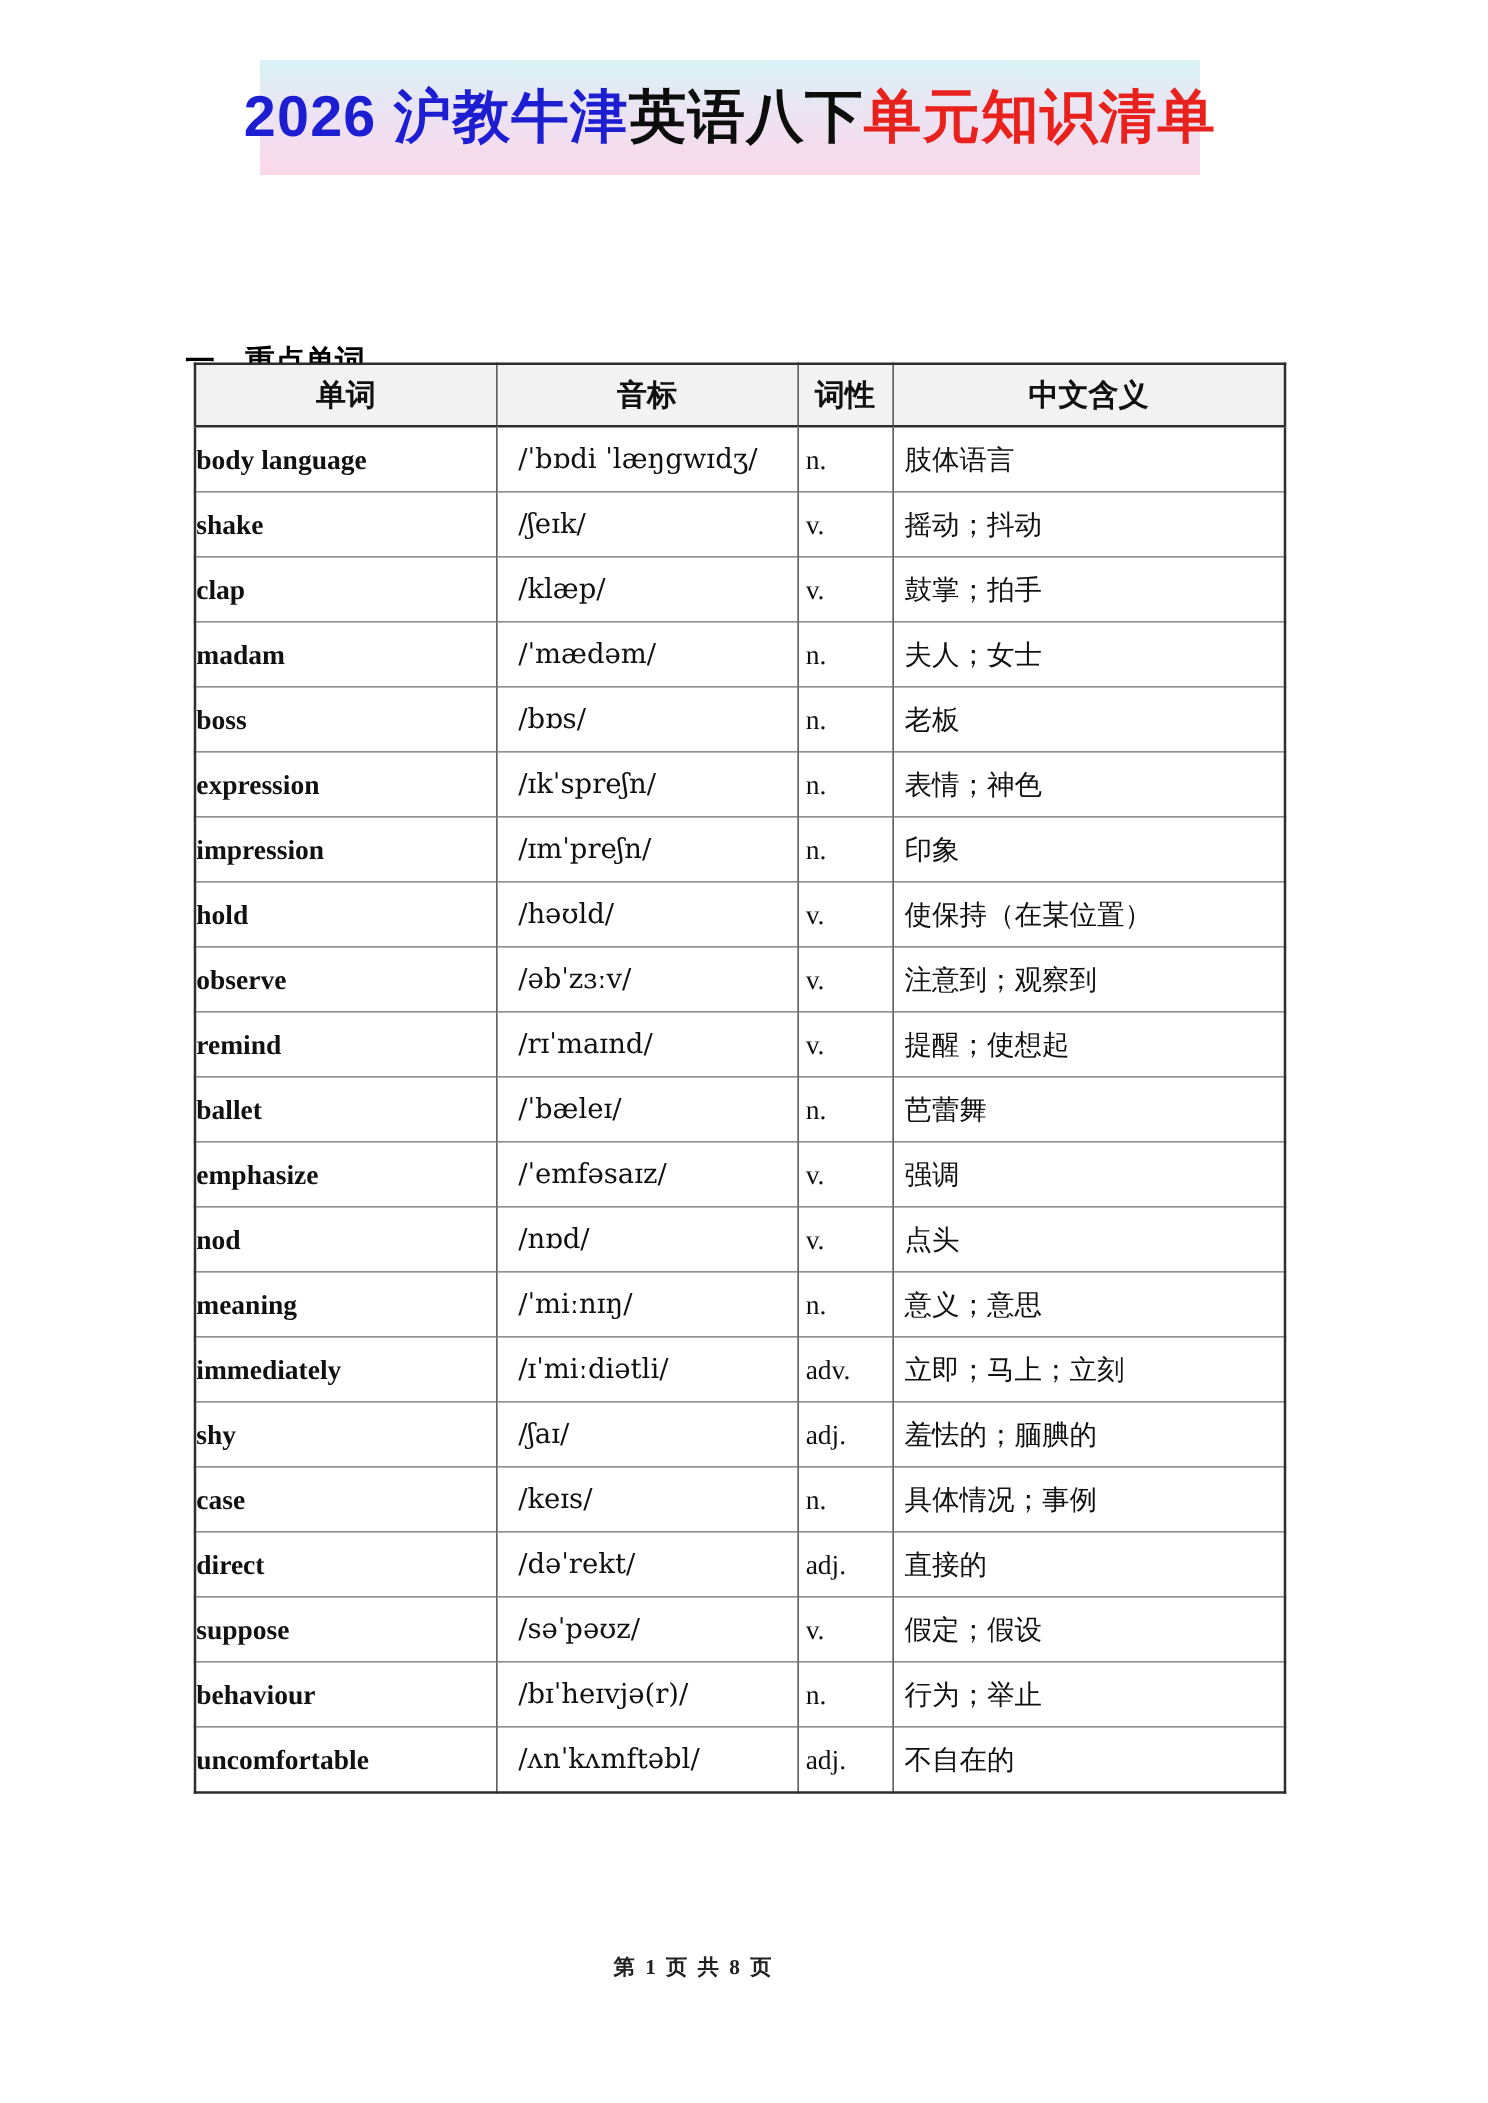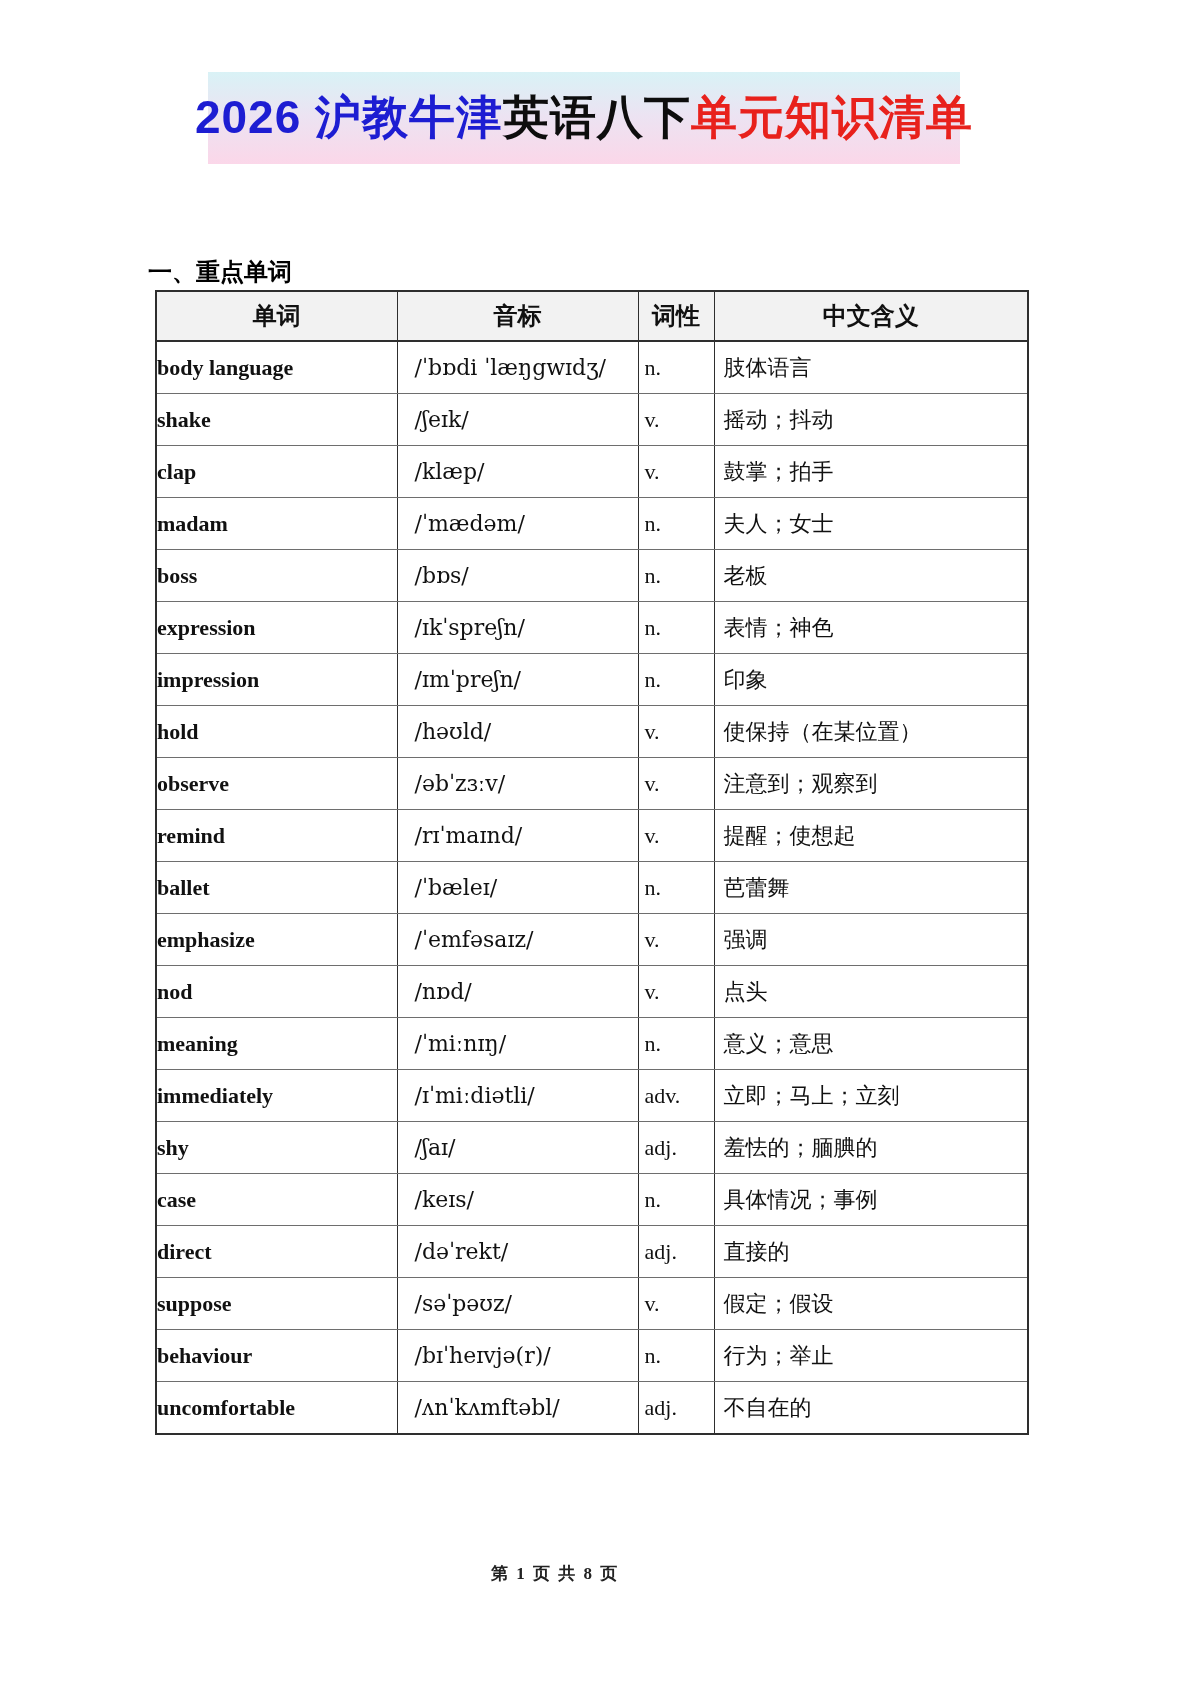--- a/index.html
+++ b/index.html
@@ -24,21 +24,20 @@
     position: absolute;
     left: 208px;
     top: 48px;
     width: 752px;
     height: 92px;
     background: linear-gradient(180deg, #d9f2f6 0%, #ece3f2 48%, #fbd7e9 100%);
     display: flex;
     align-items: center;
     justify-content: center;
     white-space: nowrap;
-    margin-top: 24px;
   }
   .banner span {
     font-family: "Liberation Sans", sans-serif;
     font-weight: bold;
     font-size: 46px;
     letter-spacing: 1px;
   }
   .banner .b-blue  { color: #1d1dd2; }
   .banner .b-black { color: #0d0d0d; }
   .banner .b-red   { color: #e8211c; }
@@ -51,21 +50,21 @@
     text-align: center;
     font-family: "Liberation Serif", serif;
     font-weight: bold;
     font-size: 31px;
     color: #000;
   }
   
   .section-heading {
     position: absolute;
     left: 148px;
-    top: 256px;
+    top: 273px;
     font-family: "Liberation Sans", sans-serif;
     font-weight: bold;
     font-size: 24px;
     color: #000;
   }
   
   table.vocab {
     position: absolute;
     left: 155px;
     top: 290px;

